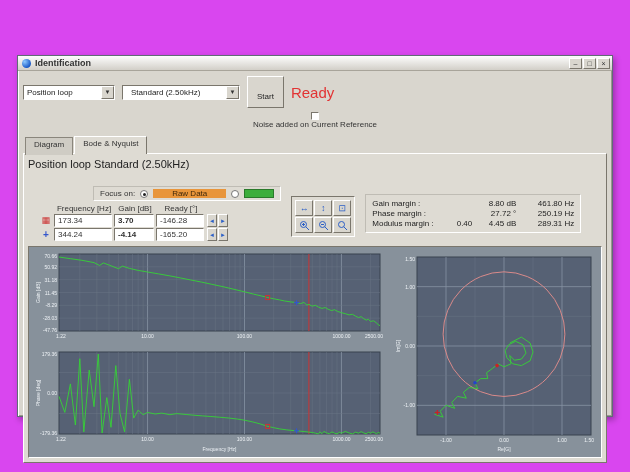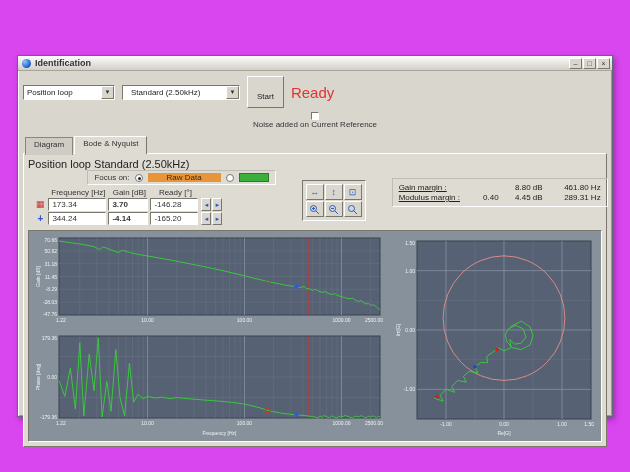--- a/index.html
+++ b/index.html
@@ -32,21 +32,21 @@
   .status-ready { color:#e23333; font-size:15px; }
   .checkbox { width:8px; height:8px; background:#fff; border:1px solid; border-color:#7a766c #fff #fff #7a766c; }
   .tabs { display:flex; margin:6px 0 0 2px; position:relative; z-index:2; }
   .tab { font-size:8px; padding:2px 8px 6px 8px; background:#cfccc4; color:#333;
          border:1px solid #8a867c; border-bottom:none; margin-right:1px; position:relative; top:2px; }
   .tab.active { background:#dedbd3; top:1px; padding-bottom:4px; border-color:#fff #7a766c #dedbd3 #fff; }
   .tabpanel { flex:1; border:1px solid; border-color:#fff #7a766c #7a766c #fff;
               background:#dedbd3; padding:4px 4px 4px 4px; display:flex; flex-direction:column; }
   .rowA { display:flex; align-items:center; gap:8px; }
   .context { font-size:11px; color:#222; }
-  .controls-strip { display:flex; margin-top:0; gap:26px; padding-left:10px; align-items:flex-start;justify-content:center; }
+  .controls-strip { display:flex; margin-top:16px; gap:10px; padding-left:10px; align-items:flex-start; }
   .focus-box { display:flex; align-items:center; gap:5px; font-size:8px; color:#333;
                border:1px solid #bfbcb4; border-right-color:#fff; border-bottom-color:#fff;
                padding:2px 6px; margin-left:55px; width:max-content; }
   .radio { width:8px; height:8px; border-radius:50%; background:#fff; border:1px solid #777;
            display:inline-block; position:relative; }
   .radio.checked::after { content:''; position:absolute; left:2px; top:2px; width:3px; height:3px;
                           border-radius:50%; background:#222; }
   .rawdata { background:#e8953a; color:#40280a; padding:0 19px; font-size:8px; }
   .greenswatch { width:30px; height:9px; background:#3cae3c; border:1px solid #2a7a2a; display:inline-block; }
   .ctable { margin-top:3px; font-size:8px; color:#333; }
@@ -62,21 +62,21 @@
   .icon-plus { color:#3355cc; font-size:10px; font-weight:bold; line-height:10px; }
   .spin { width:10px; height:13px; background:#d9d6ce; border:1px solid; border-color:#fff #7a766c #7a766c #fff;
           color:#2b5fc7; font-size:6px; display:inline-flex; align-items:center; justify-content:center; margin-left:1px; }
   .zoomgrid { display:grid; grid-template-columns:repeat(3,18px); grid-auto-rows:16px; gap:1px;
               padding:3px; border:1px solid; border-color:#7a766c #fff #fff #7a766c; margin-top:10px; }
   .zbtn { background:#d9d6ce; border:1px solid; border-color:#fff #7a766c #7a766c #fff;
           display:flex; align-items:center; justify-content:center; font-size:9px; color:#2b5fc7; padding:0; }
   .margins-box { margin-top:8px; font-size:8px; color:#222; border:1px solid #bfbcb4;
                  border-right-color:#fff; border-bottom-color:#fff; padding:3px 6px; }
   .mrow { display:flex; margin:1px 0; }
-  .ml { width:74px;text-decoration:underline; } .mv0 { width:26px; text-align:right; }
+  .ml { width:74px; } .mv0 { width:26px; text-align:right; }
   .mv1 { width:44px; text-align:right; } .mv2 { width:58px; text-align:right; }
   .charts { margin-top:5px; background:#87919b; border:1px solid; border-color:#7a766c #fff #fff #7a766c;
             display:flex; gap:8px; padding:4px; height:212px; }
   .chartcol { display:flex; flex-direction:column; gap:6px; }
   .chart { position:relative; }
 </style>
 </head>
 <body>
 
 <div class="desktop">
@@ -190,20 +190,26 @@
               </svg>
             </button>
           </div>
 
           <div class="margins-box">
             <div class="mrow">
               <span class="ml">Gain margin :</span>
               <span class="mv0"></span>
               <span class="mv1">8.80 dB</span>
               <span class="mv2">461.80 Hz</span>
+            </div>
+            <div class="mrow">
+              <span class="ml">Phase margin :</span>
+              <span class="mv0"></span>
+              <span class="mv1">27.72 °</span>
+              <span class="mv2">250.19 Hz</span>
             </div>
             <div class="mrow">
               <span class="ml">Modulus margin :</span>
               <span class="mv0">0.40</span>
               <span class="mv1">4.45 dB</span>
               <span class="mv2">289.31 Hz</span>
             </div>
           </div>
 
         </div>

